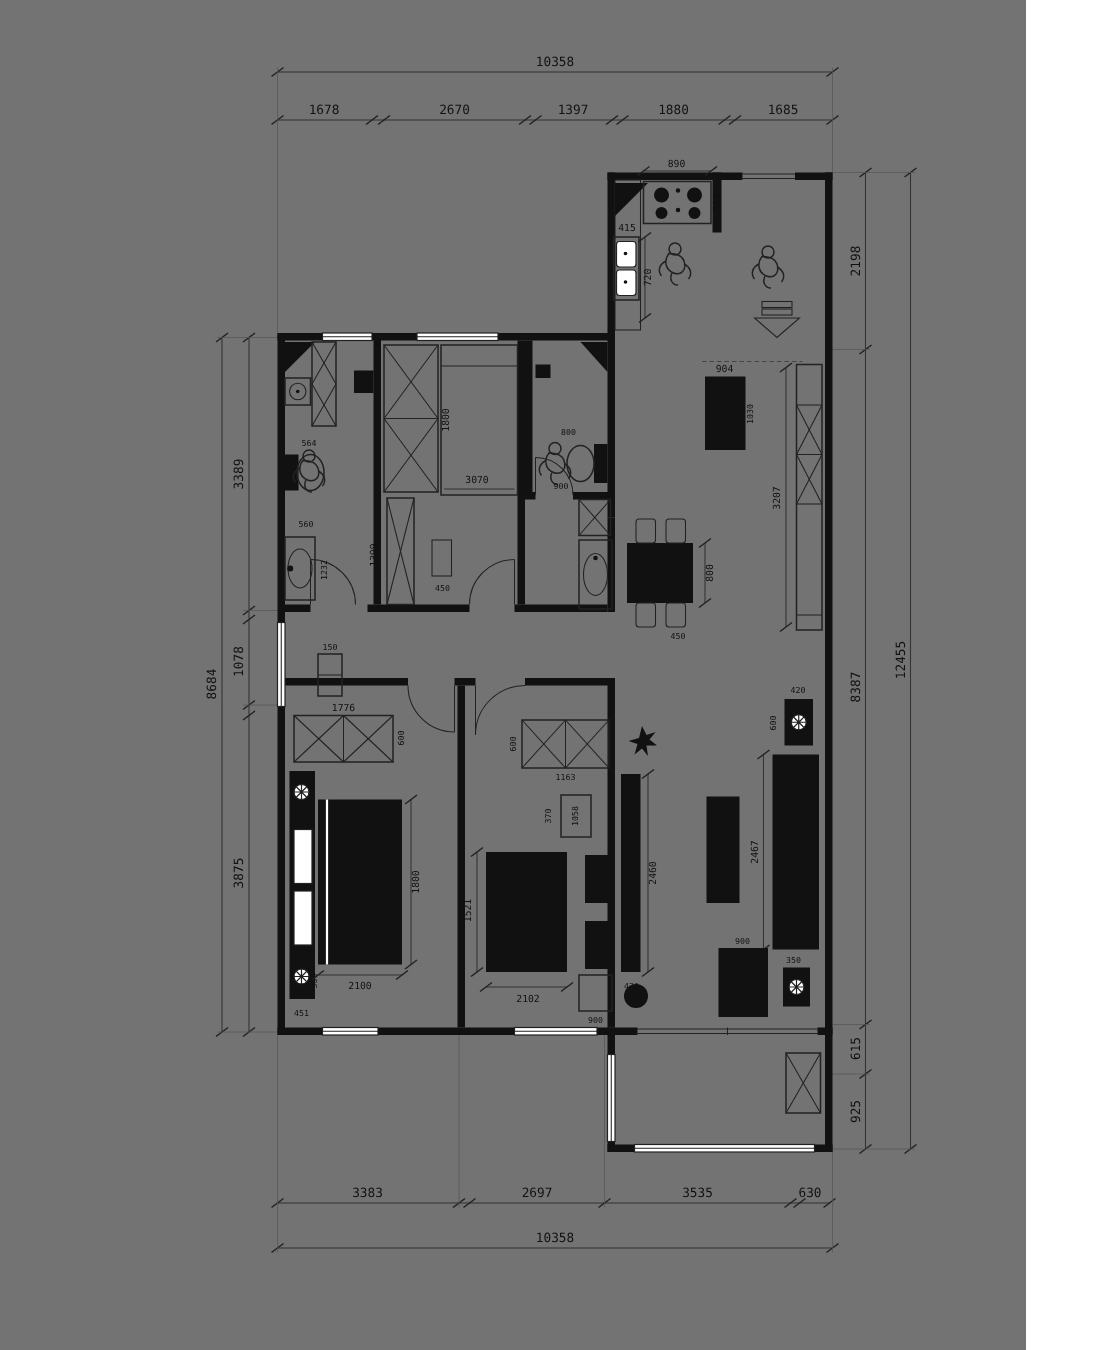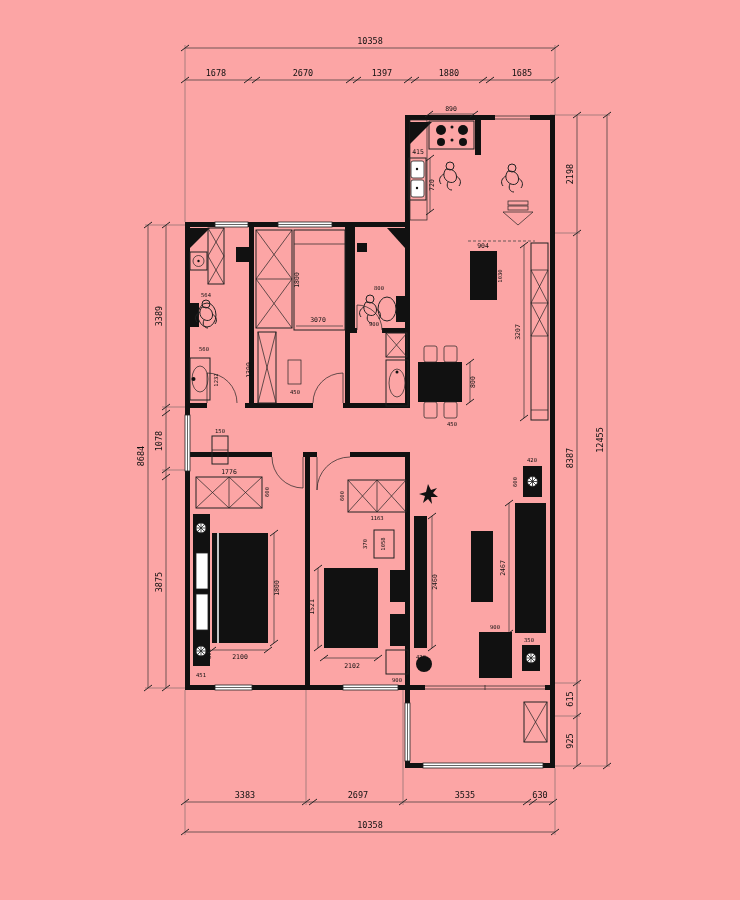--- a/index.html
+++ b/index.html
@@ -1,16 +1,16 @@
 <!DOCTYPE html>
 <html><head>
 <meta charset="utf-8">
 <style>
   html,body{margin:0;padding:0;background:#fff;}
-  .canvas{position:relative;width:740px;height:900px;background:#fca5a5;overflow:hidden;}
+  .canvas{position:relative;width:684px;height:900px;background:#737373;overflow:hidden;}
   svg{display:block;}
   .w{fill:#111;stroke:none;}
   .ln{stroke:#222;stroke-width:1;fill:none;}
   .ln2{stroke:#222;stroke-width:0.7;fill:none;}
   .thin{stroke:#555;stroke-width:0.5;fill:none;}
   .dim{stroke:#333;stroke-width:0.7;fill:none;}
   .blk{fill:#111;stroke:none;}
   .wh{fill:#fff;stroke:#222;stroke-width:0.8;}
   .dash{stroke:#444;stroke-width:0.8;stroke-dasharray:3,2;fill:none;}
   .dt{font:8.5px "DejaVu Sans Mono","Liberation Mono",monospace;fill:#111;text-anchor:middle;}

